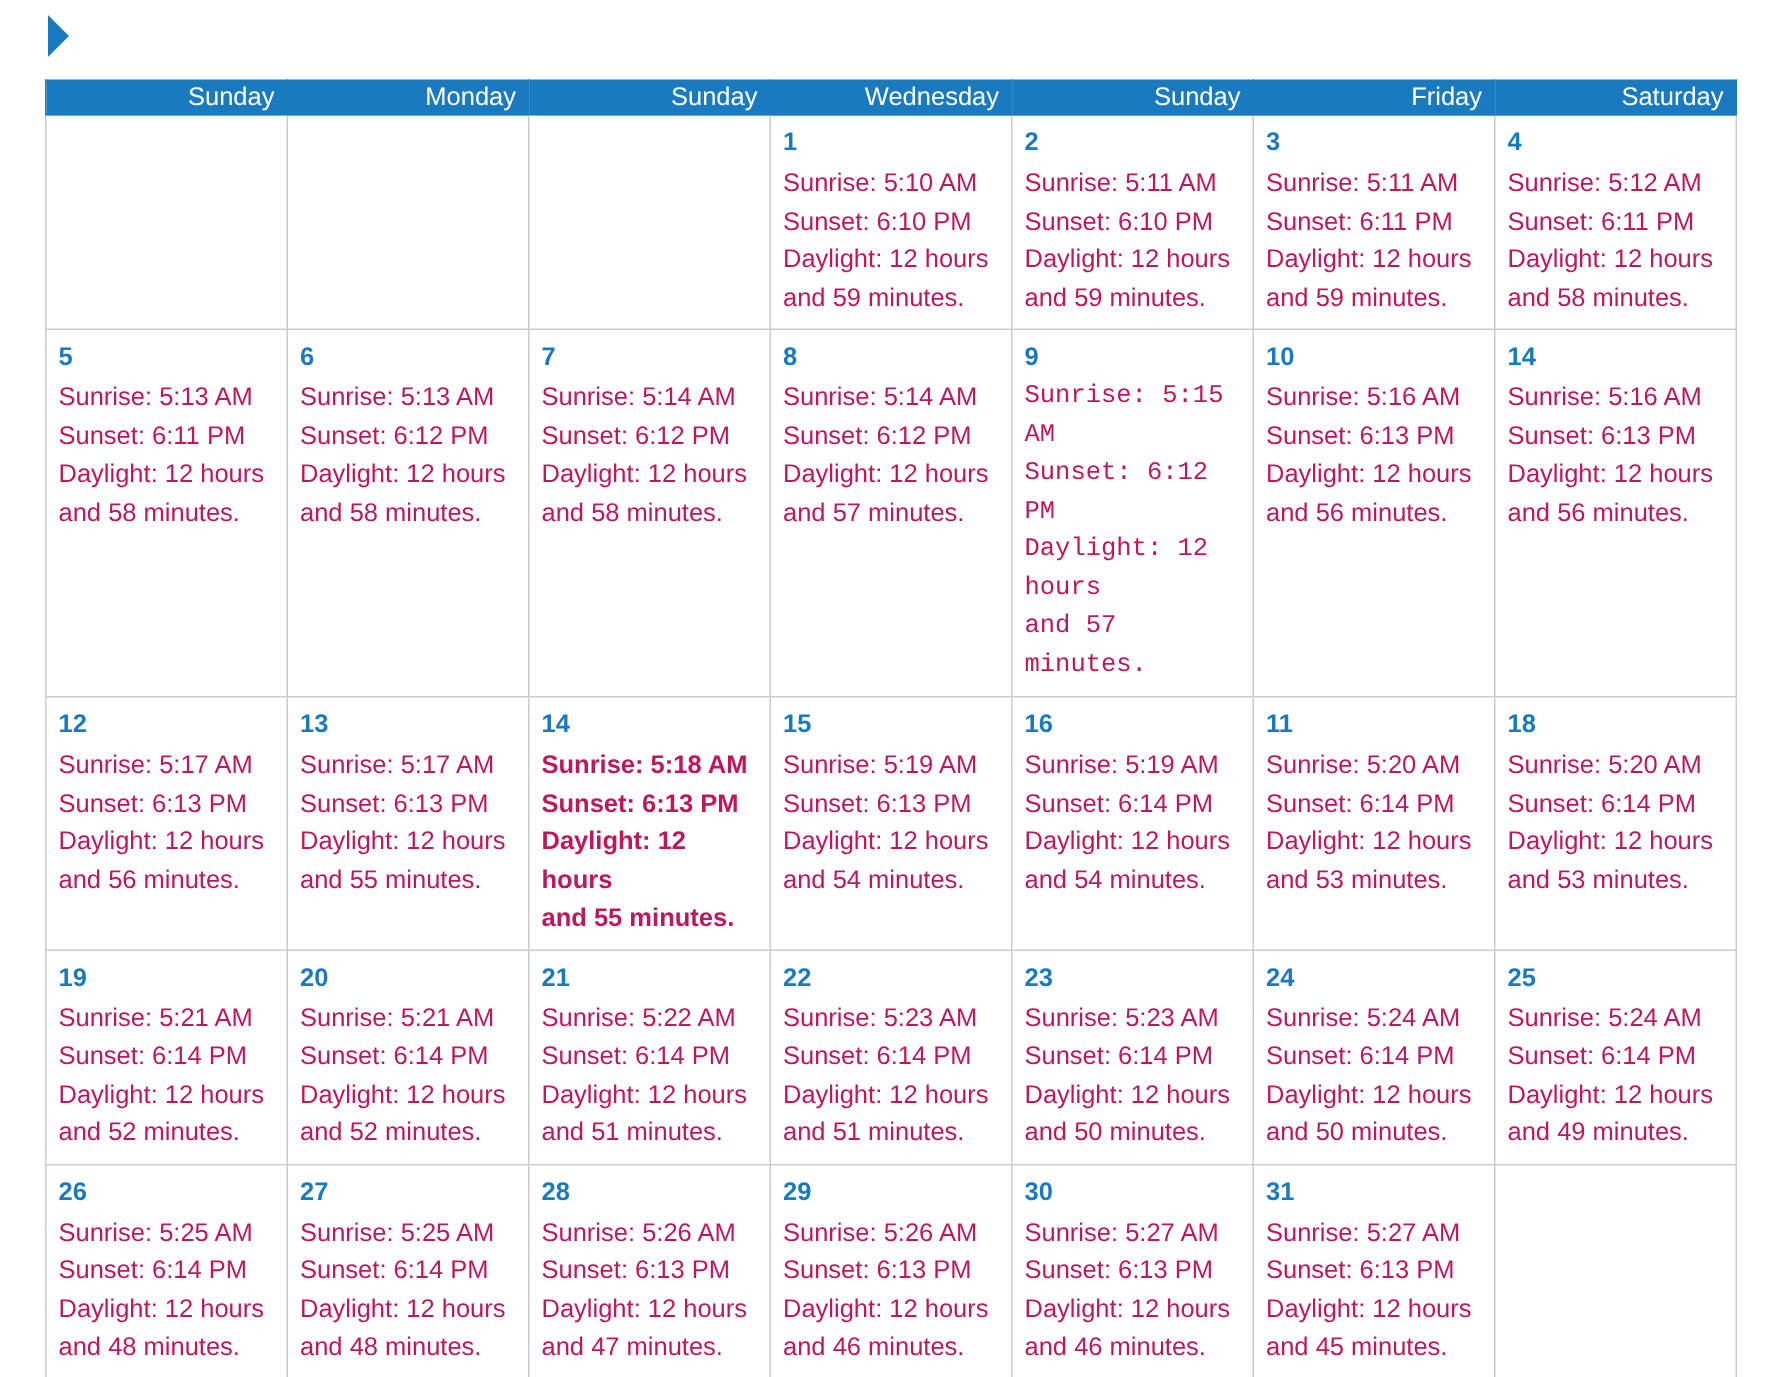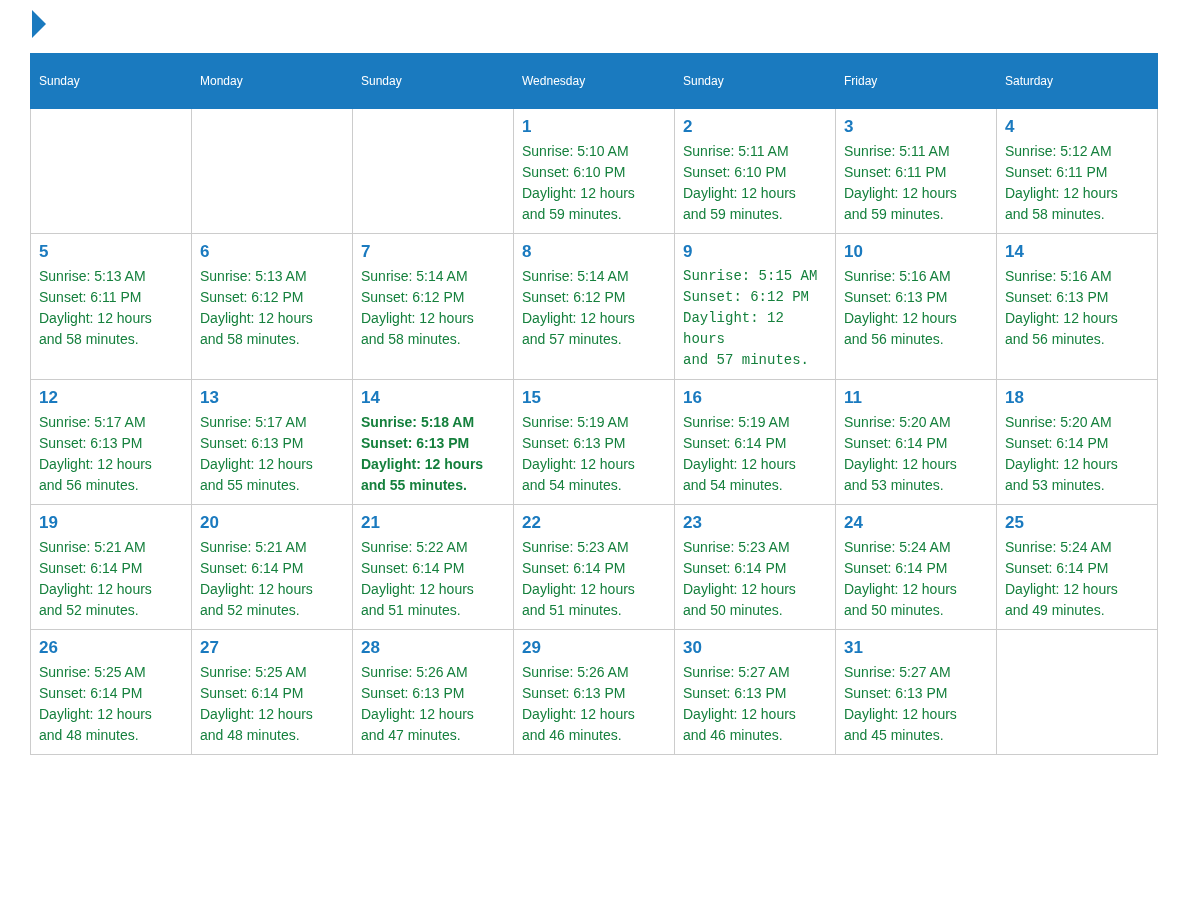--- a/index.html
+++ b/index.html
@@ -61,43 +61,43 @@
       color: #444;
     }
     .calendar {
       width: 100%;
       border-collapse: collapse;
       border: 1px solid #ccc;
     }
     .calendar th {
       background-color: #1a7abf;
       color: #fff;
-      padding: 20px 8px;
-      text-align: left;
-      font-size: 12px;
+      padding: 1px 8px;
+      text-align: right;
+      font-size: 17px;
       font-weight: normal;
       border: 1px solid #1a7abf;
     }
     .calendar td {
       vertical-align: top;
       border: 1px solid #ccc;
       padding: 8px;
       width: calc(100% / 7);
       min-height: 100px;
     }
     .day-number {
       font-size: 17px;
       color: #1a7abf;
       font-weight: bold;
       display: block;
       margin-bottom: 4px;
     }
     .day-info {
-      font-size: 14px;
-      color: #15803d;
+      font-size: 17px;
+      color: #be185d;
       line-height: 1.5;
     }
     .empty-cell {
       background: #fff;
     }
   </style>
 </head>
 <body>
 
 <div class="header">

